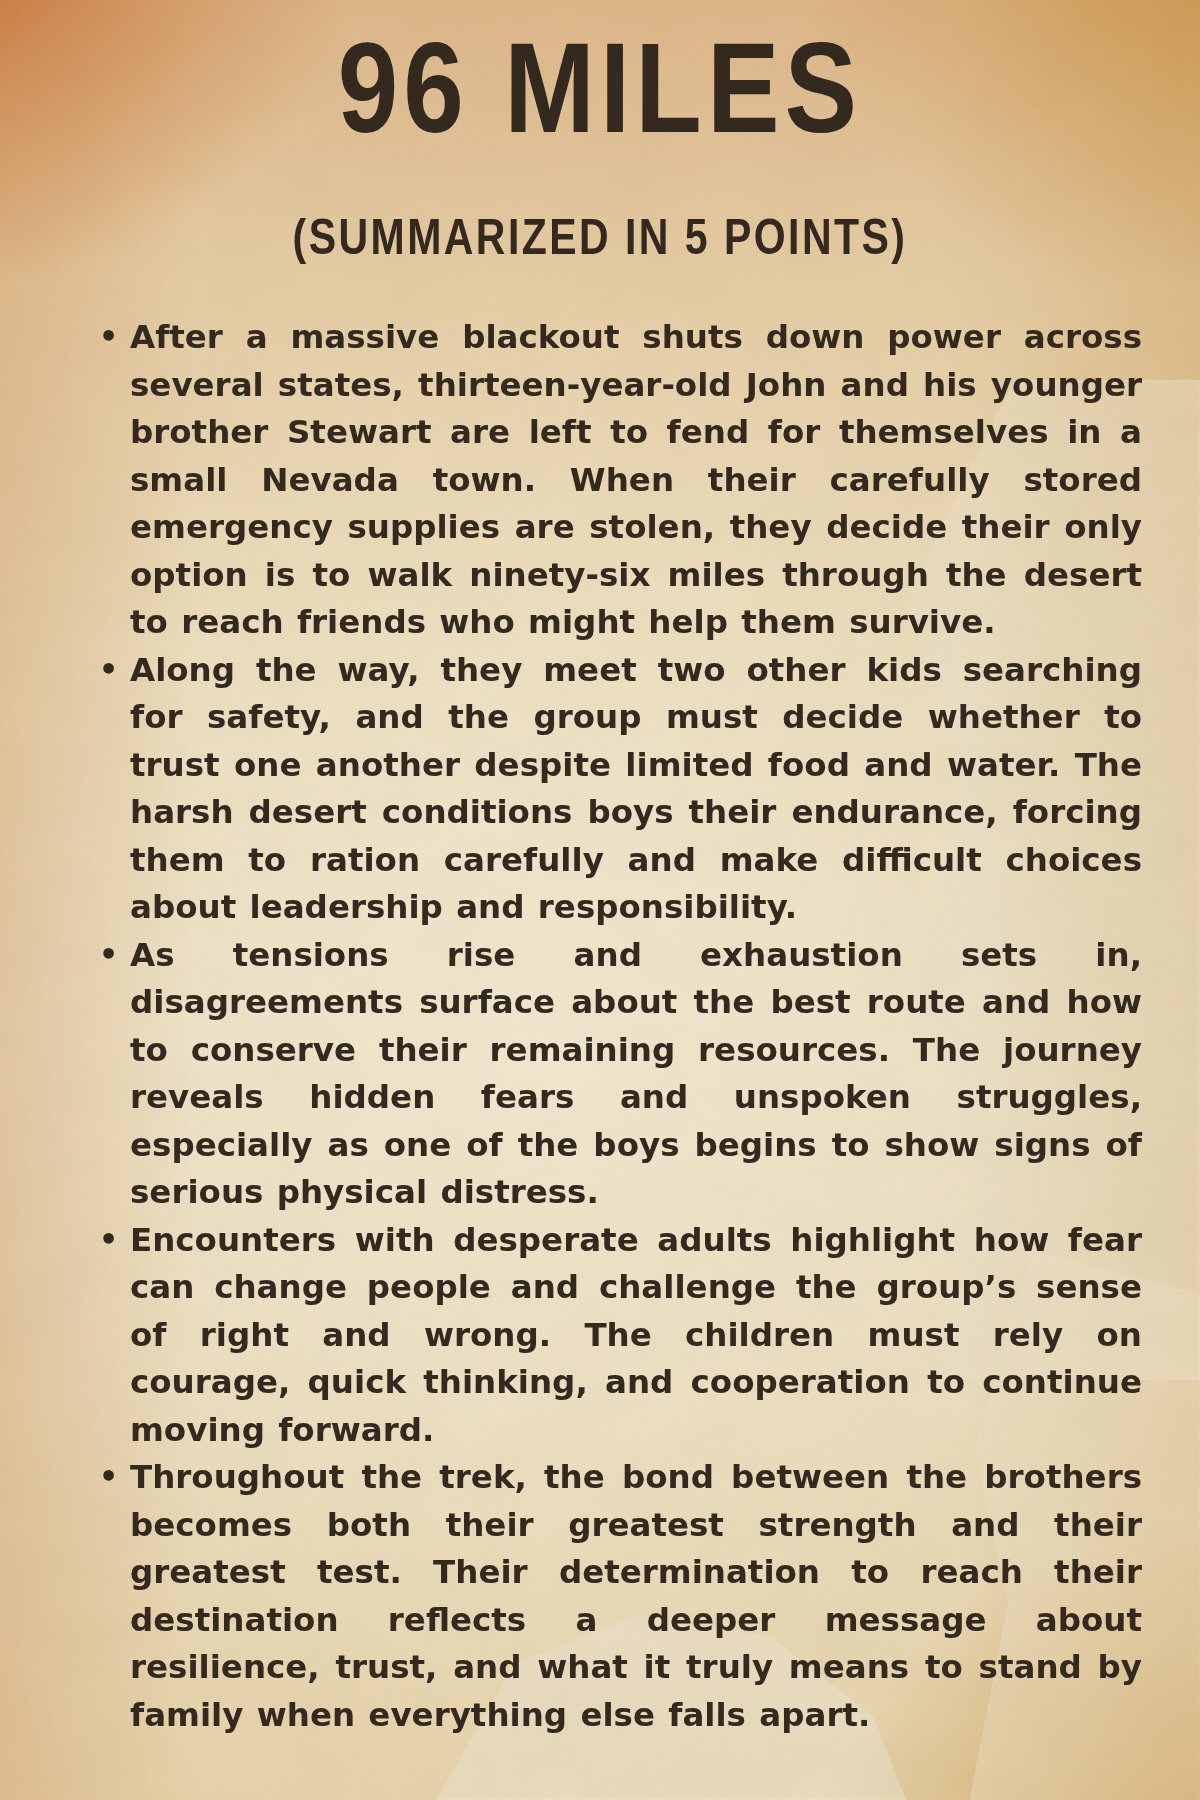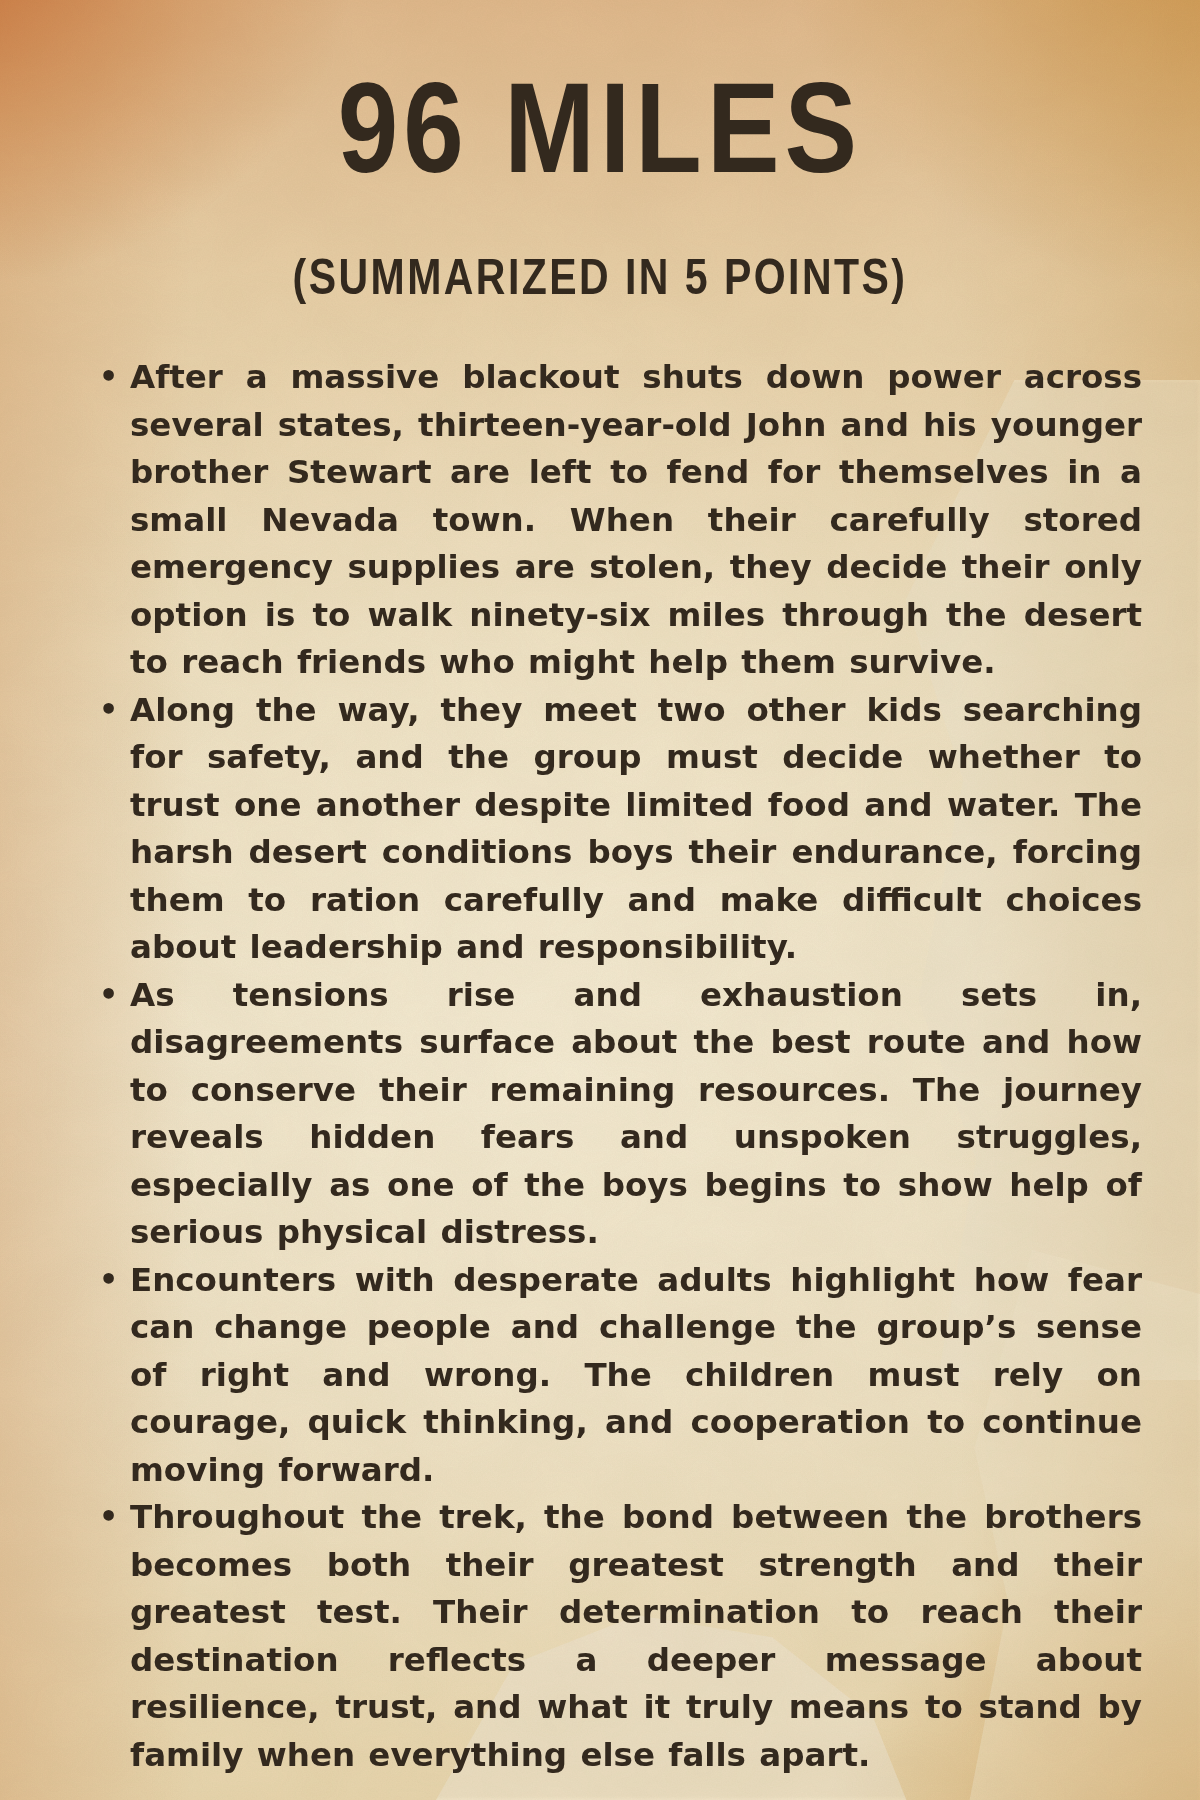--- a/index.html
+++ b/index.html
@@ -47,21 +47,21 @@
     background: rgba(246,238,216,0.38);
     clip-path: polygon(30% 0%, 100% 8%, 100% 100%, 4% 100%, 20% 64%, 6% 36%);
     filter: drop-shadow(-2px 1px 1px rgba(120,90,50,0.15));
   }
 
   .grain { position: absolute; inset: 0; mix-blend-mode: multiply; pointer-events: none; }
 
   
   .content { position: absolute; inset: 0; }
 
-  .page-header { text-align: center; padding-top: 64px; }
+  .page-header { text-align: center; padding-top: 24px; }
 
   .title {
     margin: 0;
     font-family: "Liberation Sans", sans-serif;
     font-weight: 700;
     font-size: 128px;
     line-height: 1;
     letter-spacing: 6px;
     color: var(--ink, #33291e);
     transform: scaleX(0.85);
@@ -148,21 +148,21 @@
       <li>
         <span class="bullet">•</span>
         <span>After a massive blackout shuts down power across several states, thirteen-year-old John and his younger brother Stewart are left to fend for themselves in a small Nevada town. When their carefully stored emergency supplies are stolen, they decide their only option is to walk ninety-six miles through the desert to reach friends who might help them survive.</span>
       </li>
       <li>
         <span class="bullet">•</span>
         <span>Along the way, they meet two other kids searching for safety, and the group must decide whether to trust one another despite limited food and water. The harsh desert conditions boys their endurance, forcing them to ration carefully and make difficult choices about leadership and responsibility.</span>
       </li>
       <li>
         <span class="bullet">•</span>
-        <span>As tensions rise and exhaustion sets in, disagreements surface about the best route and how to conserve their remaining resources. The journey reveals hidden fears and unspoken struggles, especially as one of the boys begins to show help of serious physical distress.</span>
+        <span>As tensions rise and exhaustion sets in, disagreements surface about the best route and how to conserve their remaining resources. The journey reveals hidden fears and unspoken struggles, especially as one of the boys begins to show signs of serious physical distress.</span>
       </li>
       <li>
         <span class="bullet">•</span>
         <span>Encounters with desperate adults highlight how fear can change people and challenge the group’s sense of right and wrong. The children must rely on courage, quick thinking, and cooperation to continue moving forward.</span>
       </li>
       <li>
         <span class="bullet">•</span>
         <span>Throughout the trek, the bond between the brothers becomes both their greatest strength and their greatest test. Their determination to reach their destination reflects a deeper message about resilience, trust, and what it truly means to stand by family when everything else falls apart.</span>
       </li>
     </ul>

